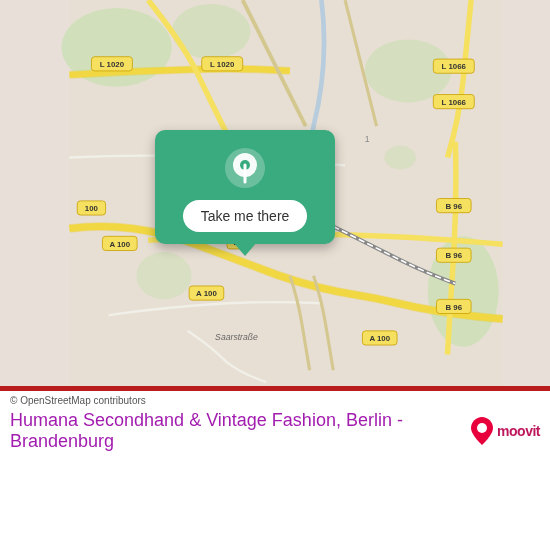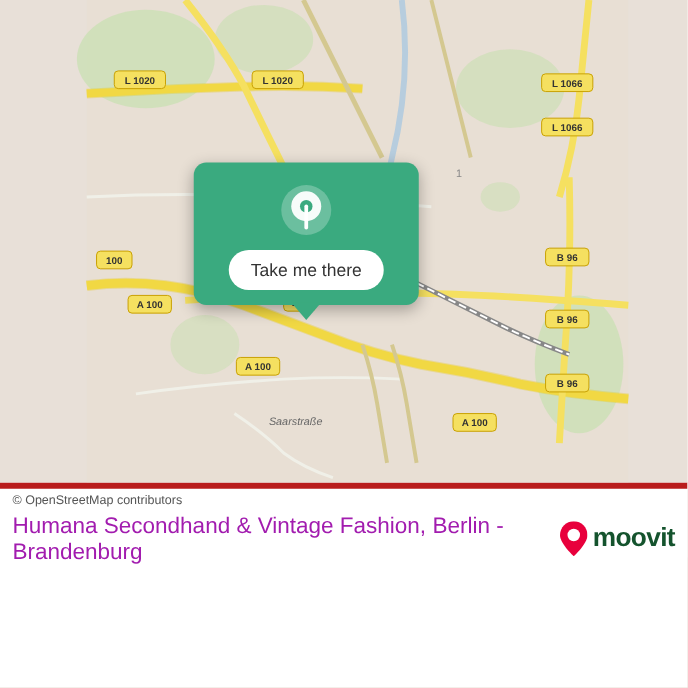--- a/index.html
+++ b/index.html
@@ -105,23 +105,23 @@
       align-items: center;
       gap: 4px;
     }
 
     .moovit-pin {
       width: 22px;
       height: 28px;
     }
 
     .moovit-text {
-      font-size: 21px;
+      font-size: 14px;
       font-weight: 700;
-      color: #14532d;
+      color: #be185d;
       letter-spacing: -0.5px;
     }
   </style>
 </head>
 <body>
 
 <div id="map-container">
   
   <svg id="map-svg" viewBox="0 0 550 490" xmlns="http://www.w3.org/2000/svg">
 

